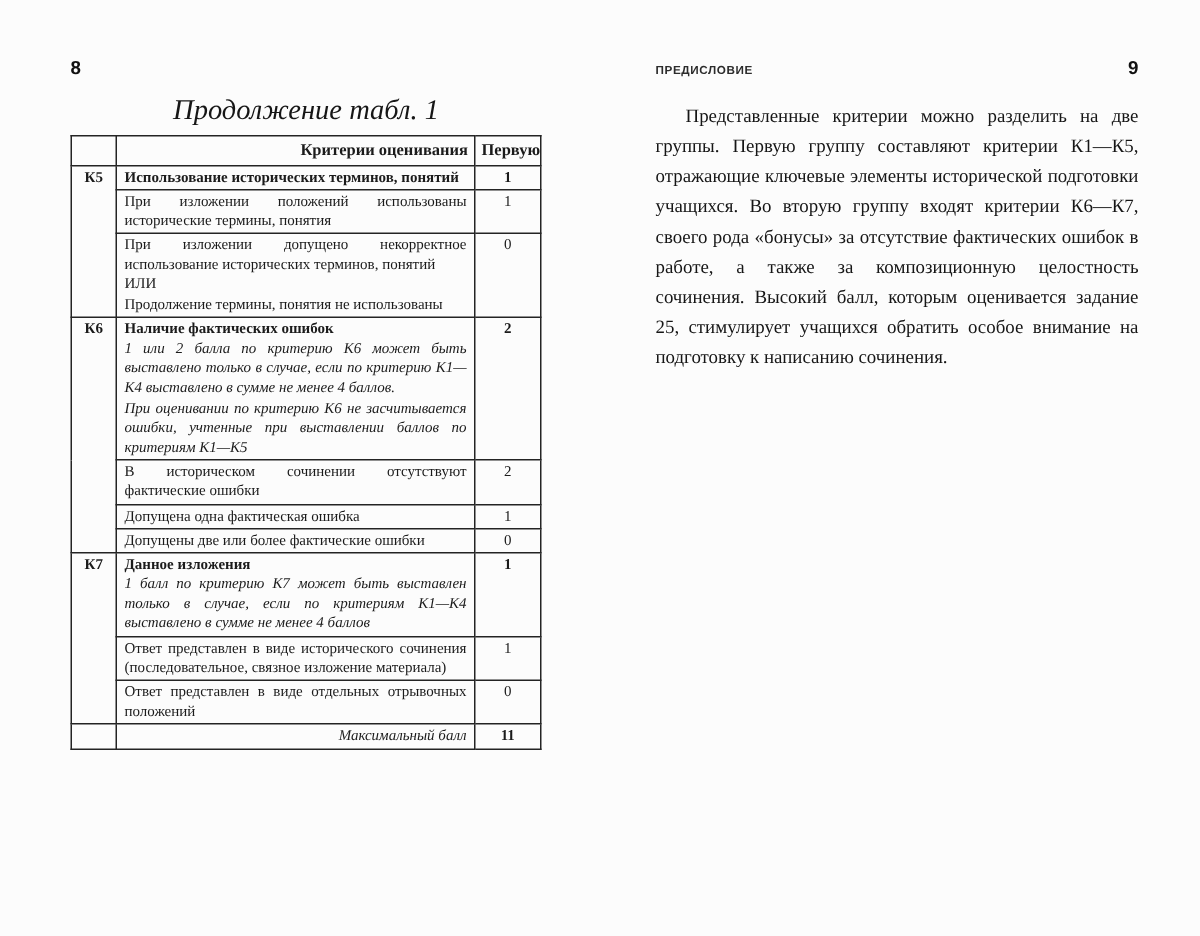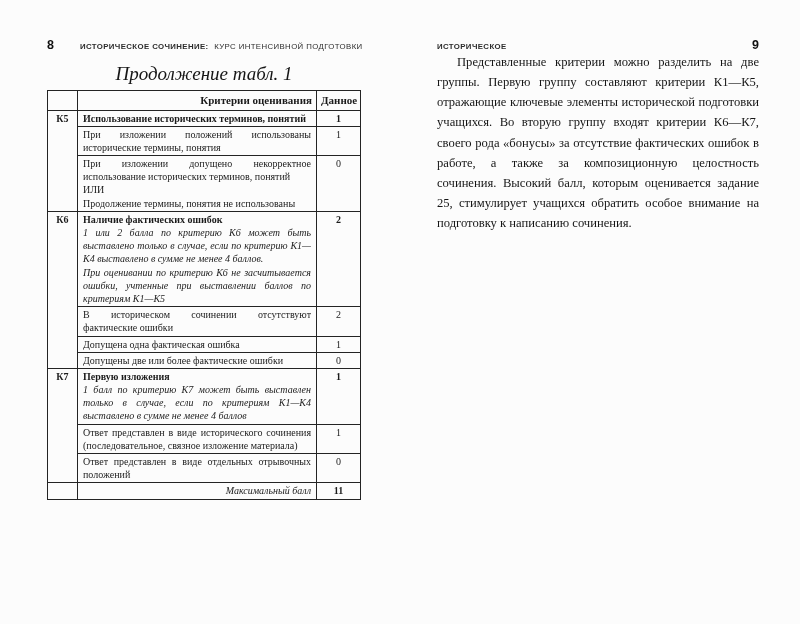--- a/index.html
+++ b/index.html
@@ -44,52 +44,48 @@
   .ind-line { text-align:justify; }
   .total-label { text-align:right; font-style:italic; padding-right:8px; }
 
   
   .page-right { position:absolute; left:437px; top:38px; width:322px; }
   .running-head-right {
     display:flex; justify-content:space-between; align-items:baseline;
     font-family:"Liberation Sans", sans-serif;
   }
   .rt-right-title { font-size:7.8px; font-weight:bold; letter-spacing:0.4px; color:#2c2c2c; }
-  .preface { }
+  .preface { margin-top:15px; }
   .preface p {
     margin:0; text-indent:20px; text-align:justify;
     font-size:12.6px; line-height:1.6; color:#161616;
   }
 </style>
 </head>
 <body>
 
 <div class="page-left">
 
   <div class="running-head">
     <span class="pagenum">8</span>
-    <span class="running-title">
-      <span class="rt-bold">ИСТОРИЧЕСКОЕ СОЧИНЕНИЕ:</span>
-      <span class="rt-rest">КУРС ИНТЕНСИВНОЙ ПОДГОТОВКИ</span>
-    </span>
   </div>
 
   <div class="table-caption">Продолжение табл. 1</div>
 
   <table class="criteria">
     <colgroup>
         <col class="c-k">
         <col class="c-text">
         <col class="c-pts">
       </colgroup>
     <thead>
       <tr>
         <th></th>
         <th>Критерии оценивания</th>
-        <th>Данное</th>
+        <th>Первую</th>
       </tr>
     </thead>
     <tbody>
         <tr>
           <td class="k-cell" rowspan="3">К5</td>
           <td class="text-cell">
             <div class="crit-title">Использование исторических терминов, понятий</div>
           </td>
           <td class="pts-cell pts-bold">1</td>
         </tr>
@@ -130,21 +126,21 @@
         </tr>
         <tr>
           <td class="text-cell">
             <div class="ind-line">Допущены две или более фактические ошибки</div>
           </td>
           <td class="pts-cell">0</td>
         </tr>
         <tr>
           <td class="k-cell" rowspan="3">К7</td>
           <td class="text-cell">
-            <div class="crit-title">Первую изложения</div>
+            <div class="crit-title">Данное изложения</div>
             <div class="crit-note">1 балл по критерию К7 может быть выставлен только в случае, если по критериям К1—К4 выставлено в сумме не менее 4 баллов</div>
           </td>
           <td class="pts-cell pts-bold">1</td>
         </tr>
         <tr>
           <td class="text-cell">
             <div class="ind-line">Ответ представлен в виде исторического сочинения (последовательное, связное изложение материала)</div>
           </td>
           <td class="pts-cell">1</td>
         </tr>
@@ -159,20 +155,20 @@
           <td class="total-label">Максимальный балл</td>
           <td class="pts-cell pts-bold">11</td>
         </tr>
       </tbody>
   </table>
 </div>
 
 <div class="page-right">
 
   <div class="running-head-right">
-    <span class="rt-right-title">ИСТОРИЧЕСКОЕ</span>
+    <span class="rt-right-title">ПРЕДИСЛОВИЕ</span>
     <span class="pagenum">9</span>
   </div>
 
   <div class="preface">
       <p>Представленные критерии можно разделить на две группы. Первую группу составляют критерии К1—К5, отражающие ключевые элементы исторической подготовки учащихся. Во вторую группу входят критерии К6—К7, своего рода «бонусы» за отсутствие фактических ошибок в работе, а также за композиционную целостность сочинения. Высокий балл, которым оценивается задание 25, стимулирует учащихся обратить особое внимание на подготовку к написанию сочинения.</p>
     </div>
 </div>
 
 </body></html>

